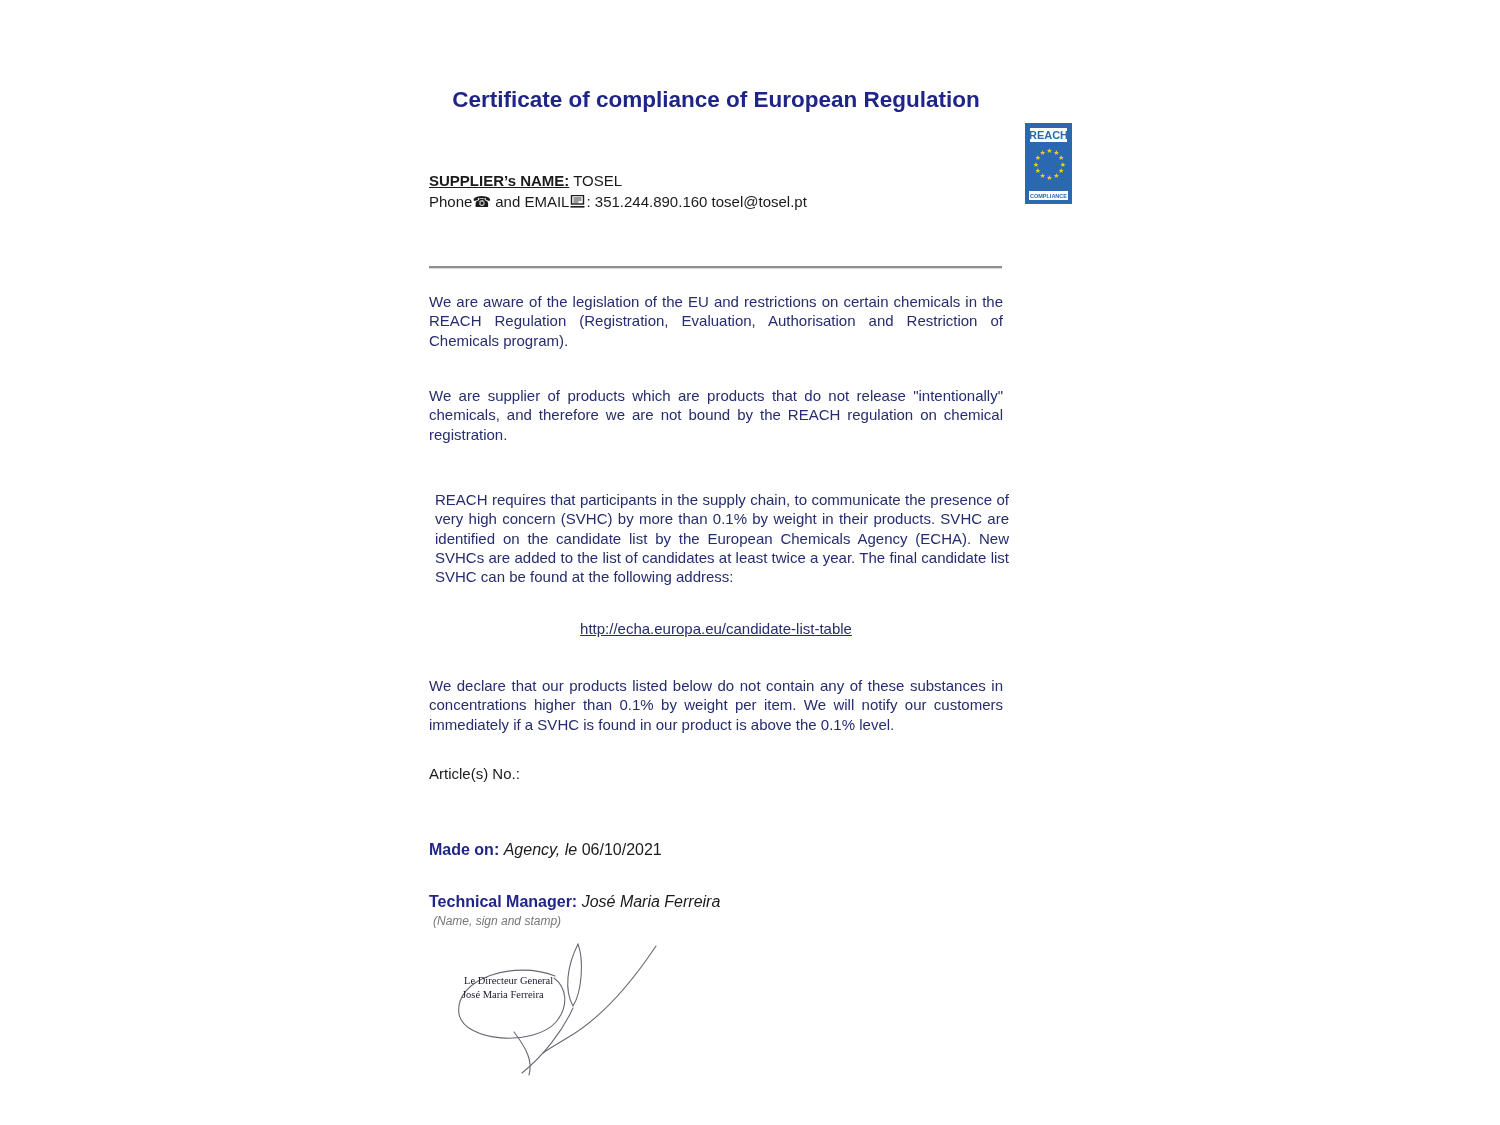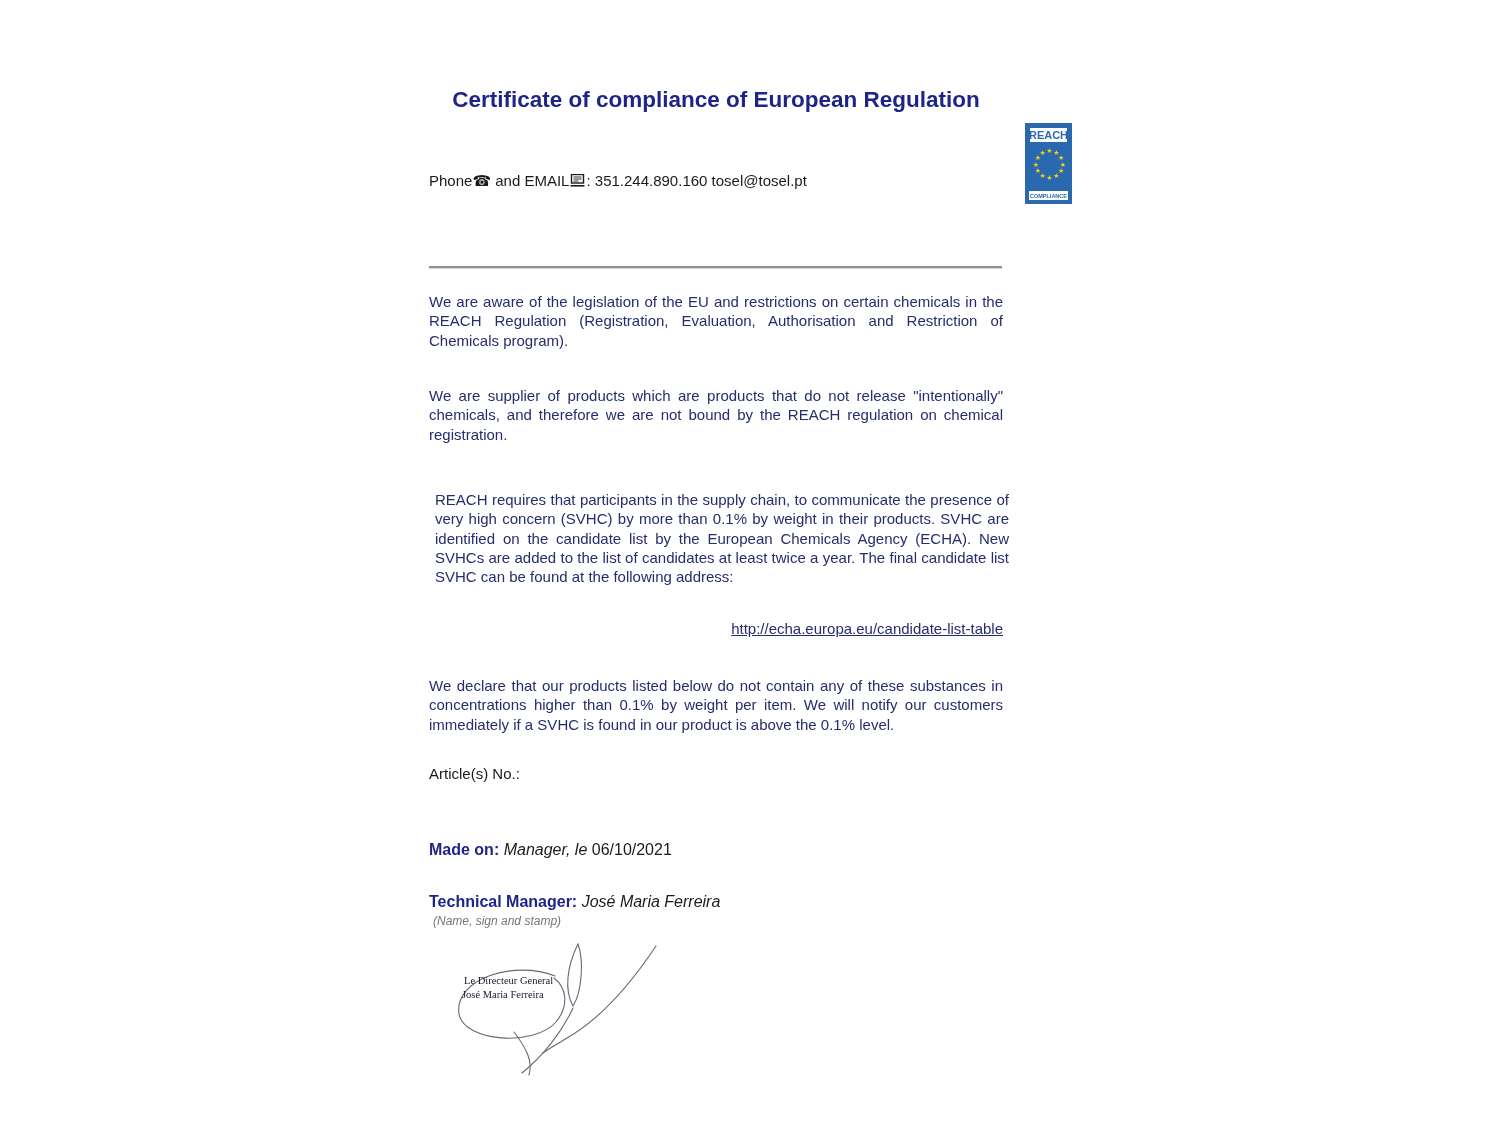--- a/index.html
+++ b/index.html
@@ -76,21 +76,21 @@
     color: var(--body, #262c6e);
     text-align: justify;
   }
   .p1 { top: 292px; }
   .p2 { top: 386px; }
   .p3 { top: 490px; margin-left: 6px; }
   .p4 { top: 676px; }
 
   .link-line {
     left: 429px; top: 620px; width: 574px;
-    text-align: right; font-size: 15px;
+    text-align: center; font-size: 15px;
     color: var(--body, #262c6e);
   }
   .link-line a {
     color: var(--body, #262c6e);
     text-decoration: underline;
     cursor: pointer;
   }
 
   .article-line {
     left: 429px; top: 765px; width: 574px;
@@ -140,20 +140,24 @@
       <text x="10" y="22.5">★</text>
       <text x="11.8" y="15.8">★</text>
       <text x="16.7" y="10.8">★</text>
     </g>
   </svg>
   <div class="logo-bottom">COMPLIANCE</div>
 </div>
 
 <div class="abs supplier">
   <div>
+    <span class="bold-u">SUPPLIER’s NAME:</span>
+    <span>TOSEL</span>
+  </div>
+  <div>
     <span>Phone</span><span class="glyph">☎</span>
     <span>and EMAIL</span><svg class="monitor-svg" width="15" height="13" viewBox="0 0 15 13">
       <rect x="1.5" y="0.5" width="12" height="8.5" fill="none" stroke="#1b1b1b" stroke-width="1.4"></rect>
       <line x1="3.5" y1="3" x2="11.5" y2="3" stroke="#1b1b1b" stroke-width="0.9"></line>
       <line x1="3.5" y1="5" x2="11.5" y2="5" stroke="#1b1b1b" stroke-width="0.9"></line>
       <line x1="3.5" y1="7" x2="8.5" y2="7" stroke="#1b1b1b" stroke-width="0.9"></line>
       <line x1="0.5" y1="11.8" x2="14.5" y2="11.8" stroke="#1b1b1b" stroke-width="1.6"></line>
     </svg><span>:</span>
     <span>351.244.890.160 tosel@tosel.pt</span>
   </div>
@@ -169,21 +173,21 @@
   <a>http://echa.europa.eu/candidate-list-table</a>
 </div>
 
 <div class="abs para p4">We declare that our products listed below do not contain any of these substances in concentrations higher than 0.1% by weight per item. We will notify our customers immediately if a SVHC is found in our product is above the 0.1% level.</div>
 
 <div class="abs article-line">Article(s) No.:</div>
 
 <div class="abs made-on">
   <div>
     <span class="label-navy">Made on:</span>
-    <span class="italic-black">Manager, le</span>
+    <span class="italic-black">Agency, le</span>
     <span class="plain-black">06/10/2021</span>
   </div>
 </div>
 
 <div class="abs manager">
   <div>
     <span class="label-navy">Technical Manager:</span>
     <span class="italic-black">José Maria Ferreira</span>
   </div>
   <div class="caption">(Name, sign and stamp)</div>

